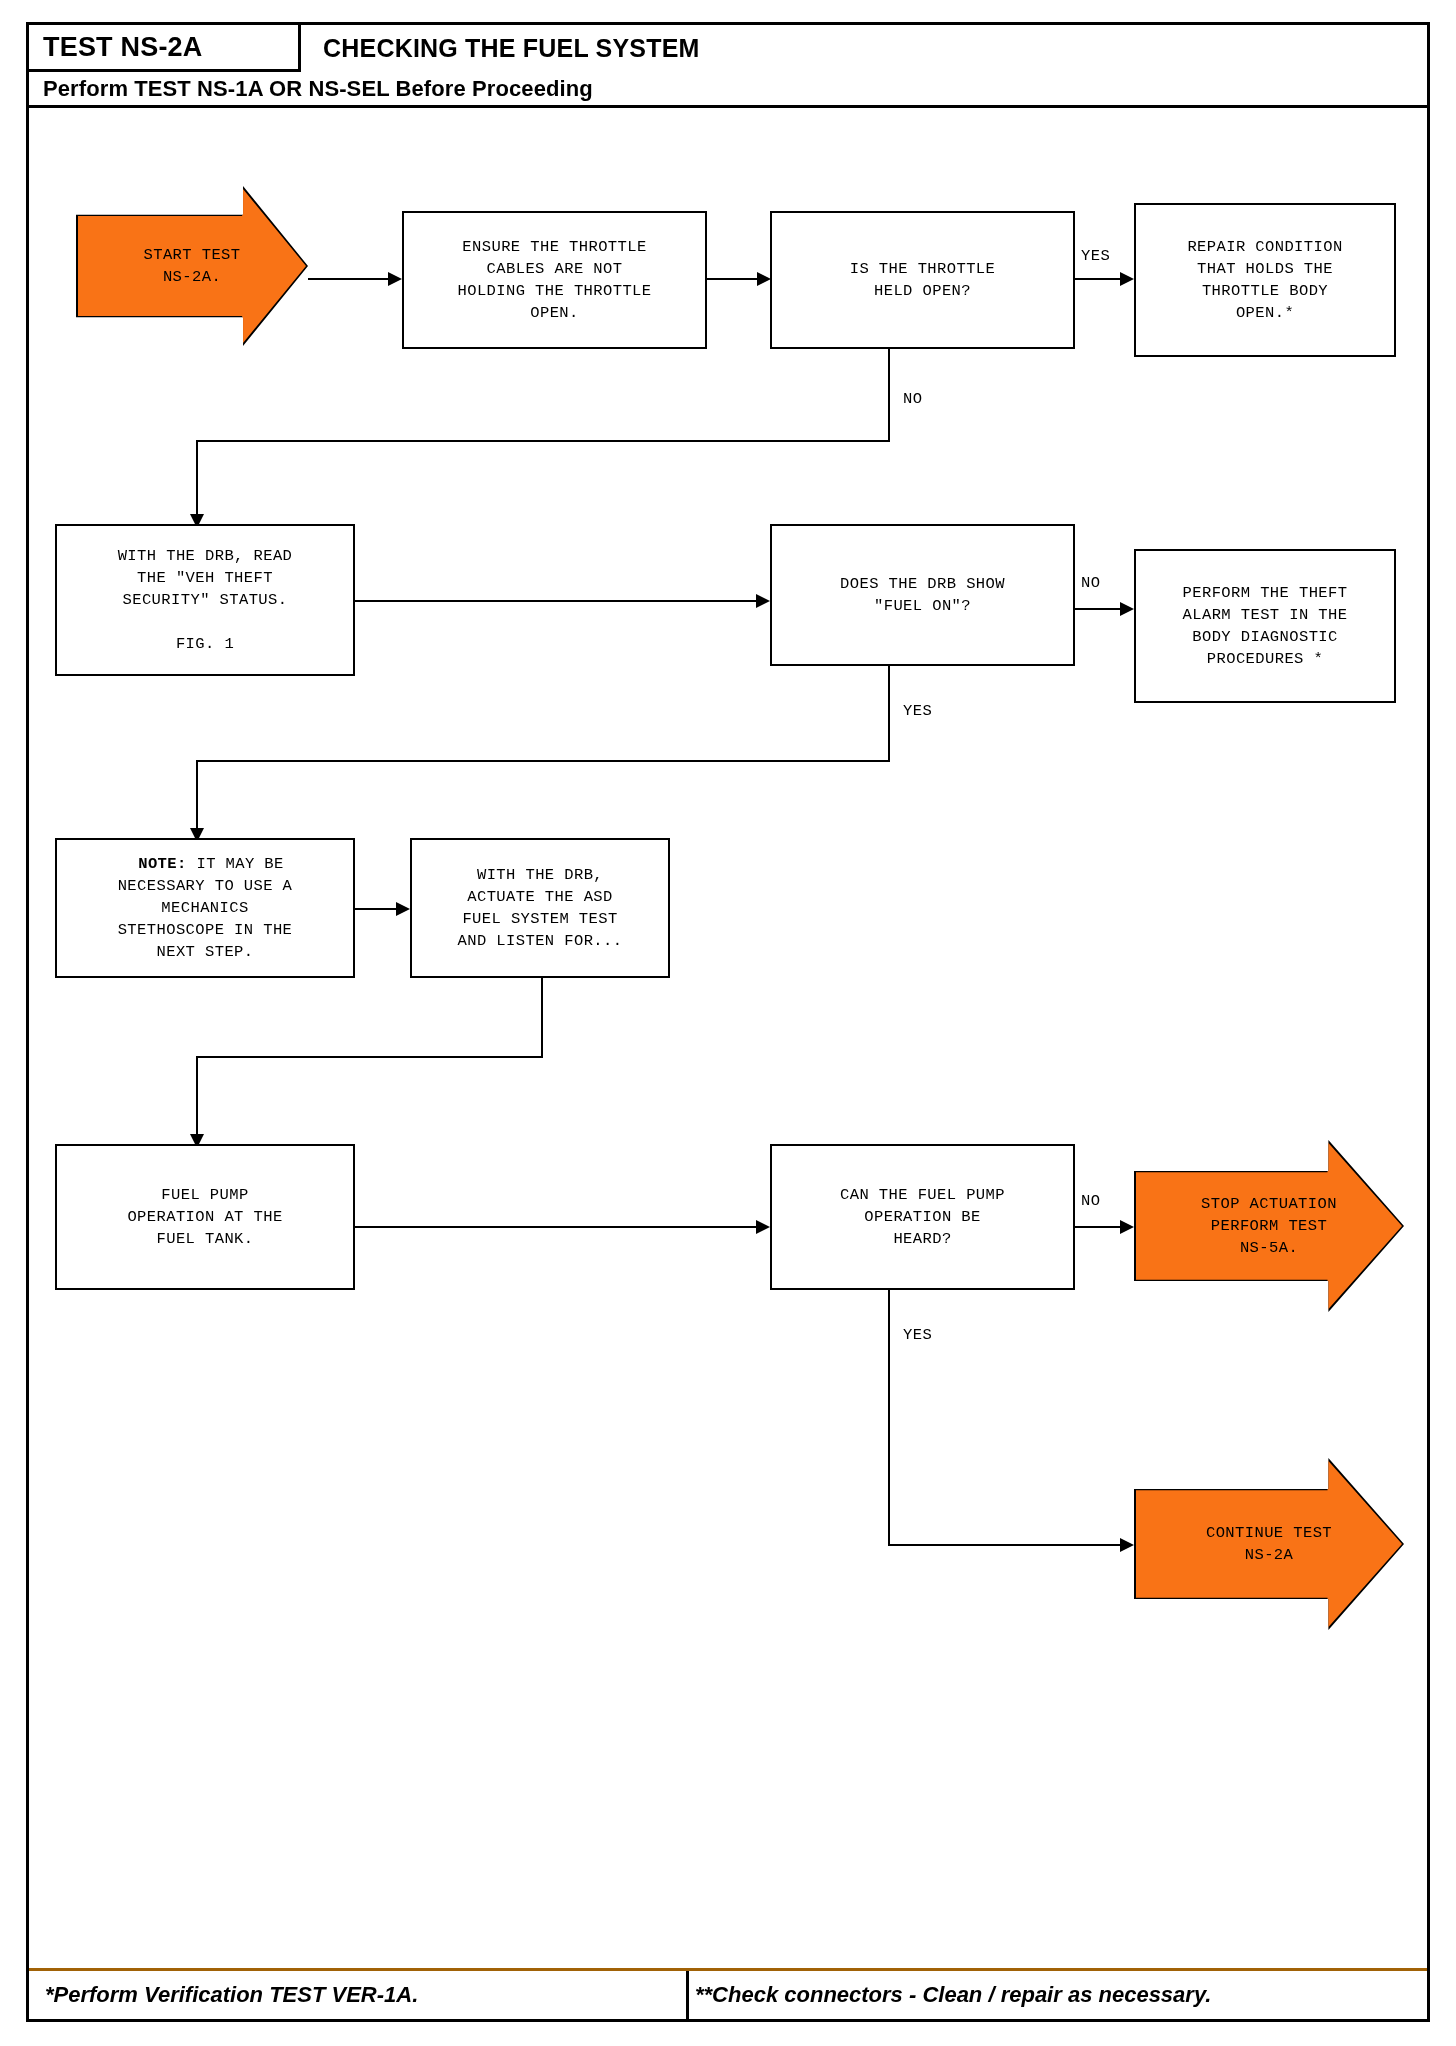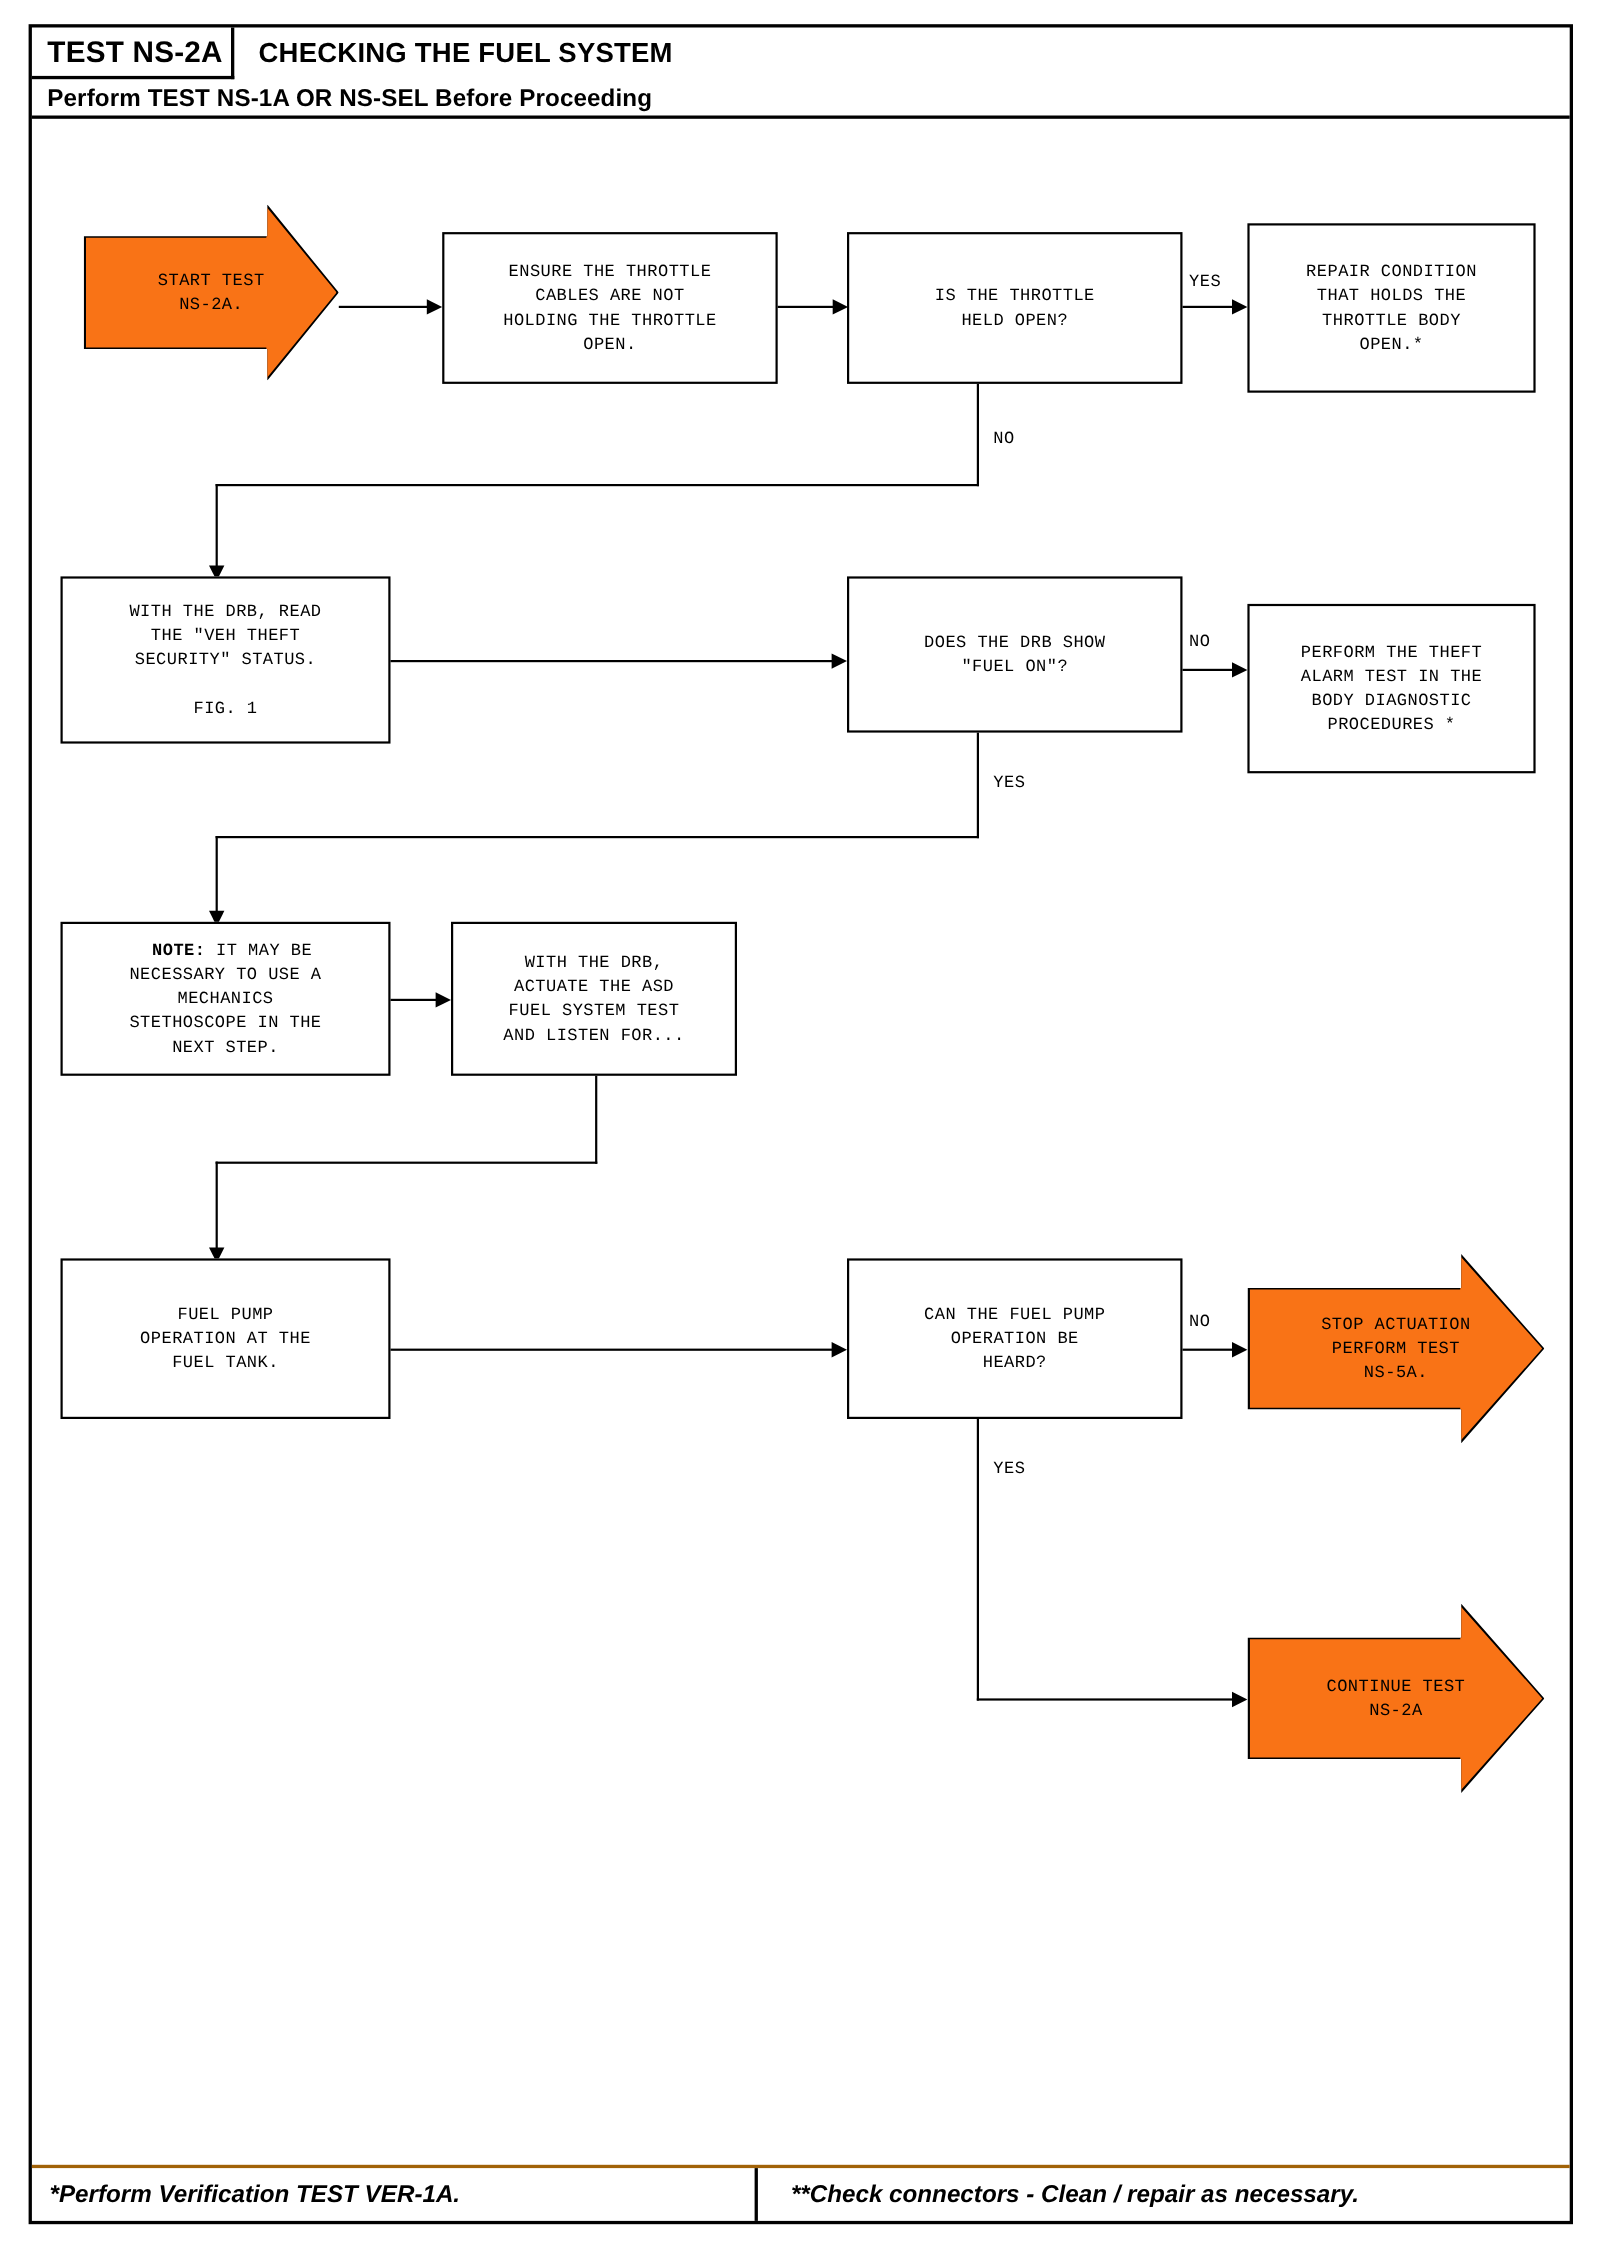--- a/index.html
+++ b/index.html
@@ -24,21 +24,21 @@
   }
   
   .header-bar {
     position: absolute;
     left: 29px; top: 25px;
     width: 1398px; height: 47px;
     display: flex;
     align-items: stretch;
   }
   .header-code {
-    width: 184px;
+    width: 272px;
     border-right: 3px solid #000;
     border-bottom: 3px solid #000;
     display: flex; align-items: center;
     padding-left: 14px;
     font-size: 27px;
     font-weight: bold;
     letter-spacing: 0.2px;
   }
   .header-title {
     flex: 1;
@@ -72,21 +72,21 @@
     border-right: 3px solid #000;
     display: flex; align-items: center;
     padding-left: 16px;
     font-size: 22px;
     font-weight: bold;
     font-style: italic;
   }
   .footer-right {
     flex: 1;
     display: flex; align-items: center;
-    padding-left: 30px;
+    padding-left: 6px;
     font-size: 22px;
     font-weight: bold;
     font-style: italic;
   }
   
   .node {
     position: absolute;
     border: 2px solid #000;
     background: #fff;
     display: flex;

